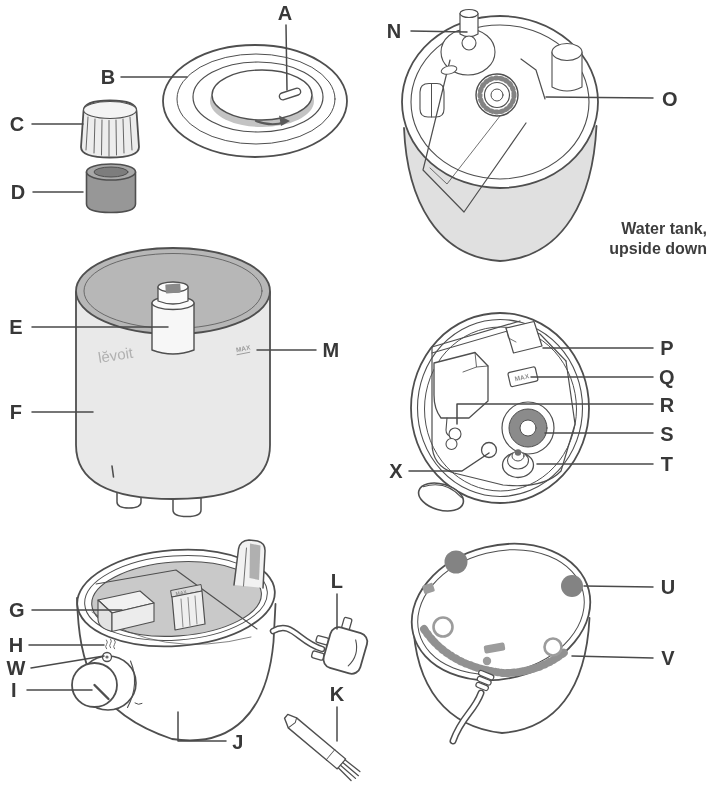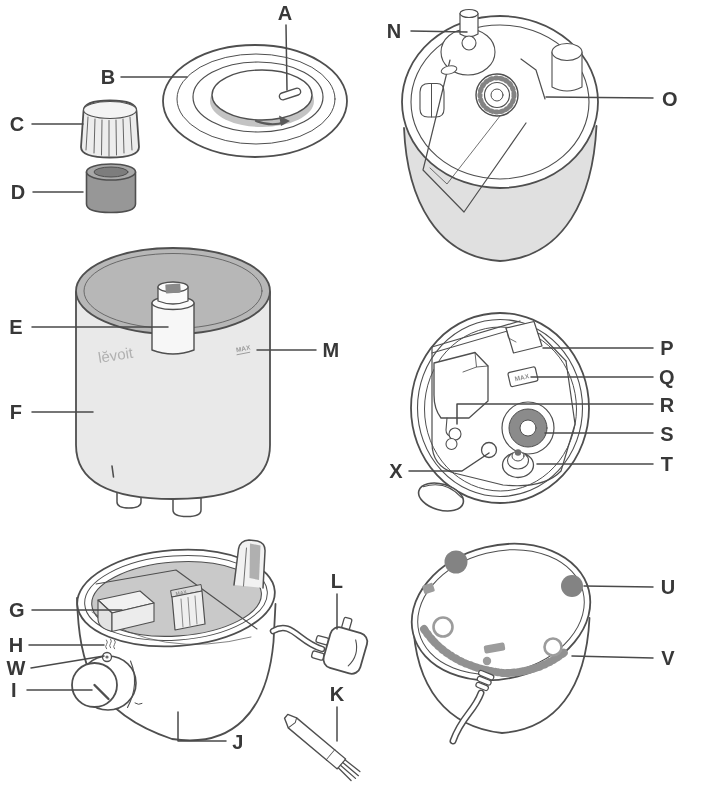--- a/index.html
+++ b/index.html
@@ -254,14 +254,18 @@
 <div class="part-label" style="left:17px;top:610px">G</div>
 <div class="part-label" style="left:16px;top:645px">H</div>
 <div class="part-label" style="left:16px;top:668px">W</div>
 <div class="part-label" style="left:14px;top:690px">I</div>
 <div class="part-label" style="left:238px;top:742px">J</div>
 <div class="part-label" style="left:337px;top:581px">L</div>
 <div class="part-label" style="left:337px;top:694px">K</div>
 <div class="part-label" style="left:668px;top:587px">U</div>
 <div class="part-label" style="left:668px;top:658px">V</div>
 
-
+<div class="note">
+  <div>Water tank,</div>
+  <div>upside down</div>
 </div>
 
+</div>
+
 </body></html>

